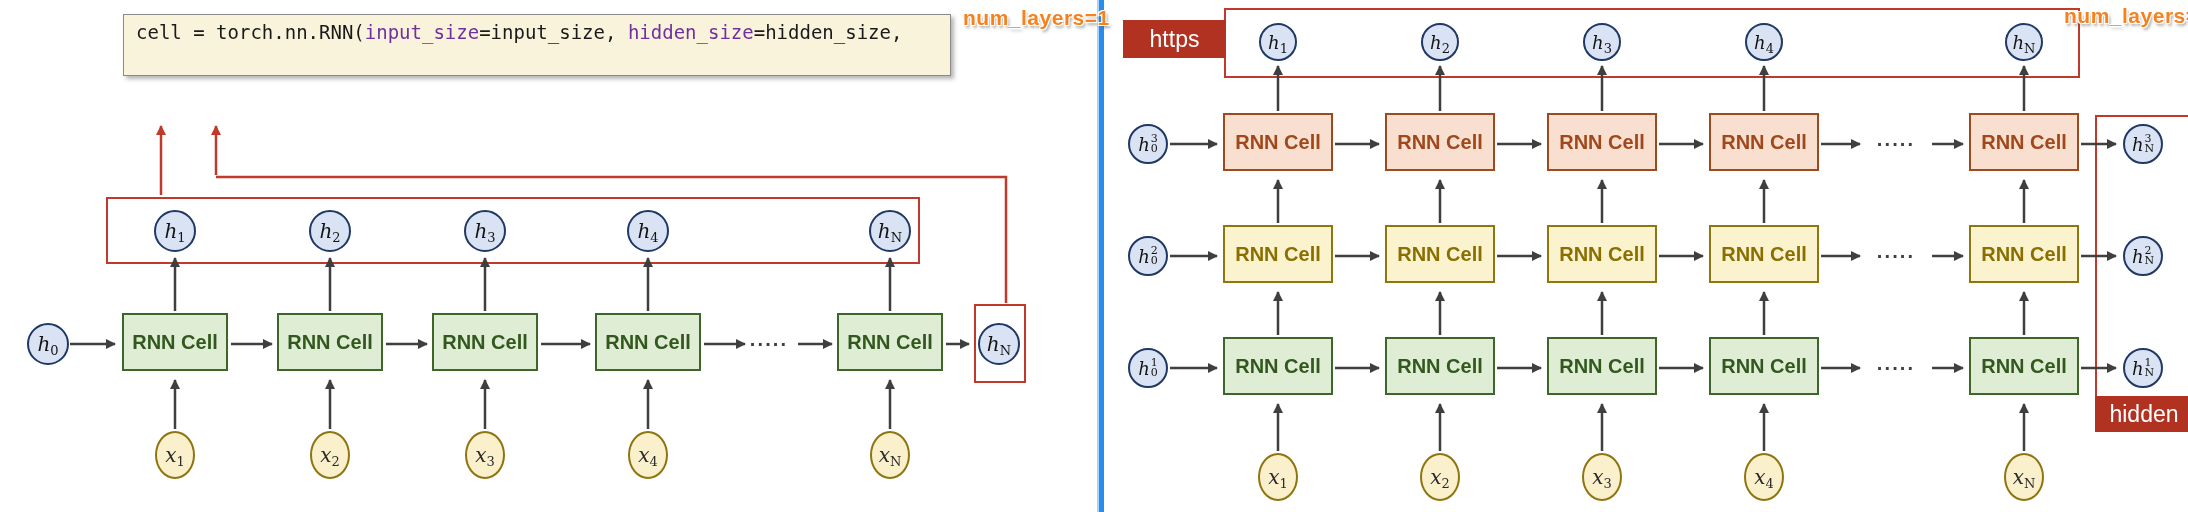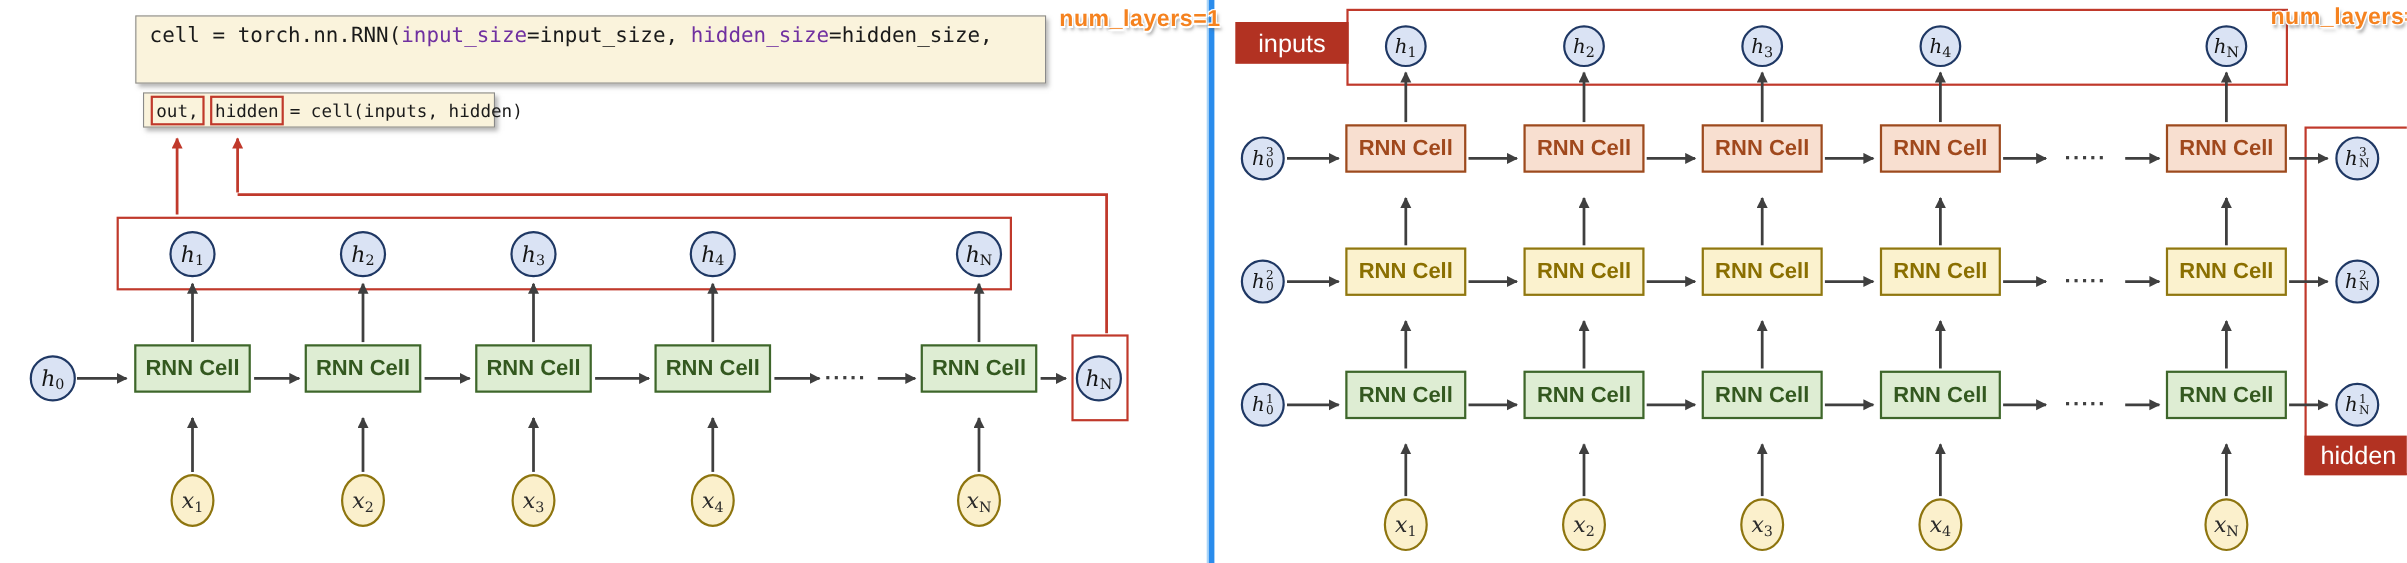--- a/index.html
+++ b/index.html
@@ -17,21 +17,21 @@
       justify-content:center;font:20px "DejaVu Serif",serif;color:#141414;z-index:5;}
   .xc{position:absolute;width:40px;height:48px;border-radius:50%;background:#FBF0CC;
       border:2.5px solid #8E750F;box-sizing:border-box;display:flex;align-items:center;
       justify-content:center;font:20px "DejaVu Serif",serif;color:#2b2b2b;z-index:5;}
   .vb{font-style:italic;}
   .sb{font-size:13px;transform:translateY(6px);}
   .ss{display:inline-flex;flex-direction:column;font-size:11px;line-height:10px;margin-left:1px;}
   .s38{width:38px;height:38px;font-size:18px;}
   .s40{width:40px;height:40px;font-size:18px;}
   
-  .cell{position:absolute;height:44px;box-sizing:border-box;border:2.5px solid;display:flex;
+  .cell{position:absolute;height:58px;box-sizing:border-box;border:2.5px solid;display:flex;
         align-items:center;justify-content:center;font-weight:bold;font-size:20px;z-index:5;}
   .w106{width:106px;} .w110{width:110px;}
   .green{background:#DEEDD3;border-color:#3E662B;color:#33581F;}
   .yellow{background:#FBF2CE;border-color:#8F7710;color:#8A6F00;}
   .salmon{background:#F8DFD0;border-color:#9C4A1E;color:#A0481C;}
   
   .redframe{position:absolute;border:2.5px solid #C0392B;box-sizing:border-box;z-index:2;}
   .fillabel{position:absolute;background:#B23222;color:#fff;display:flex;align-items:center;
             justify-content:center;font-size:23px;z-index:6;}
   .badge{position:absolute;font-weight:bold;font-size:21px;color:#F5821F;letter-spacing:.5px;z-index:8;
@@ -137,23 +137,20 @@
       <polyline points="198,177 988,177 988,303"></polyline>
     </g>
   </svg>
 
   <div class="codebox" style="left:105px;top:14px;width:828px;height:62px;">
     <div class="line1"><span>cell = torch.nn.RNN(</span><span class="kw">input_size</span><span>=input_size, </span><span class="kw">hidden_size</span><span>=hidden_size,</span></div>
   </div>
 
   <div class="badge" style="left:945px;top:6px;">num_layers=1</div>
 
-  <div class="codebox" style="left:112px;top:84px;width:320px;height:32px;padding:2px 6px;font-size:16px;line-height:23px;white-space:nowrap;">
-    <span class="redtok">out,</span><span class="redtok">hidden</span><span>= cell(inputs, hidden)</span>
-  </div>
 
   <div class="hc" style="left:136px;top:210px;">
       <span class="vb">h</span>
       <span class="sb">1</span>
     </div>
   <div class="hc" style="left:291px;top:210px;">
       <span class="vb">h</span>
       <span class="sb">2</span>
     </div>
   <div class="hc" style="left:446px;top:210px;">
@@ -202,21 +199,21 @@
       <span class="sb">4</span>
     </div>
   <div class="xc" style="left:852px;top:431px;">
       <span class="vb">x</span>
       <span class="sb">N</span>
     </div>
 
   <div id="divider"></div>
 
   <div class="badge" style="left:2046px;top:4px;">num_layers=3</div>
-  <div class="fillabel" style="left:1105px;top:20px;width:103px;height:38px;">inputs</div>
+  <div class="fillabel" style="left:1105px;top:20px;width:103px;height:38px;">https</div>
   <div class="fillabel" style="left:2077px;top:396px;width:98px;height:36px;">hidden</div>
 
   <div class="hc s38" style="left:1241px;top:23px;">
       <span class="vb">h</span>
       <span class="sb">1</span>
     </div>
   <div class="hc s38" style="left:1403px;top:23px;">
       <span class="vb">h</span>
       <span class="sb">2</span>
     </div>

